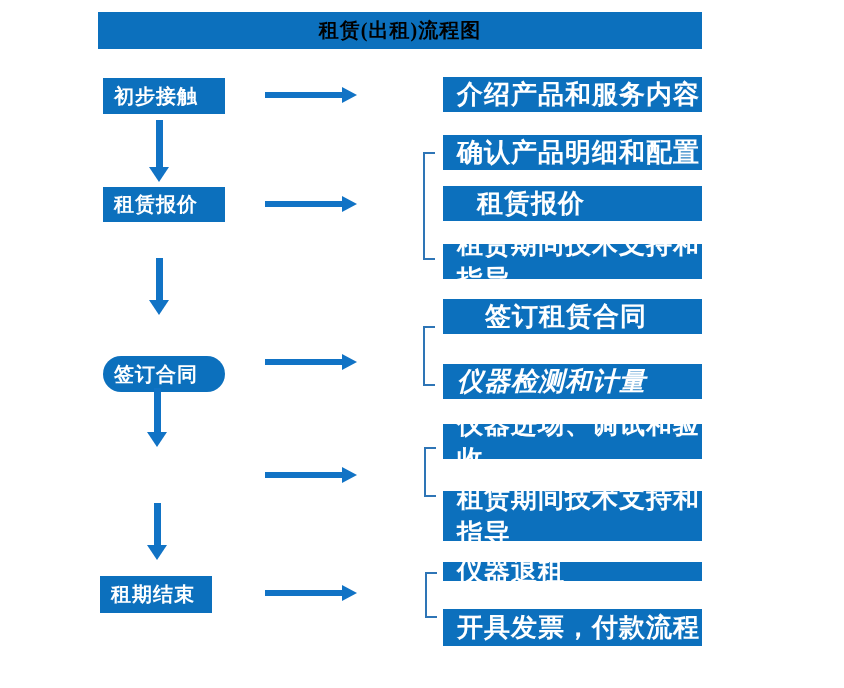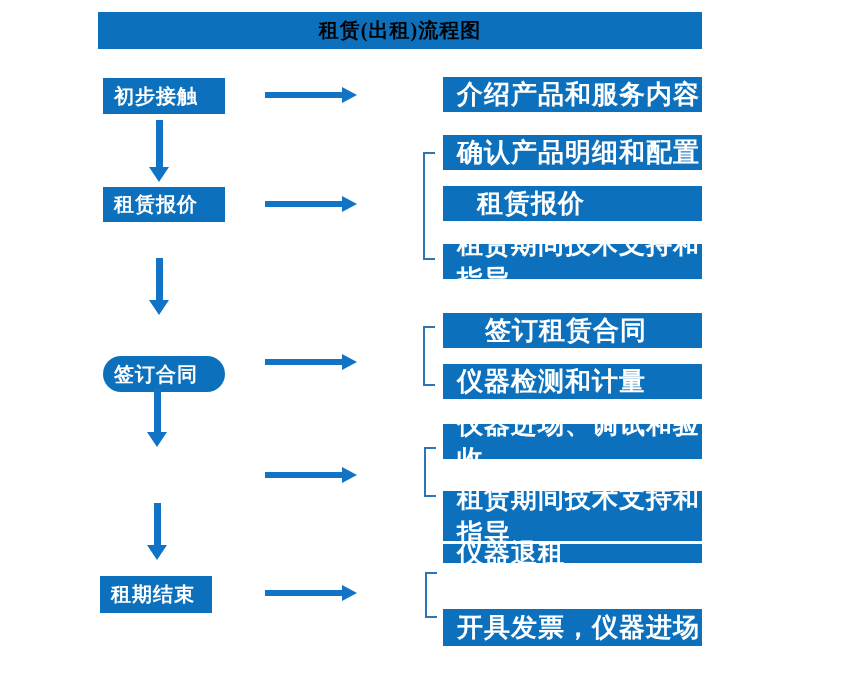--- a/index.html
+++ b/index.html
@@ -75,26 +75,26 @@
 
   <div class="abs flow-box left-box" style="top:78px;">初步接触</div>
   <div class="abs flow-box left-box" style="top:187px; height:35px;">租赁报价</div>
   <div class="abs flow-box left-box" style="top:356px;border-radius:18px;">签订合同</div>
   <div class="abs flow-box left-box" style="top:576px; left:100px; width:112px; height:37px;">租期结束</div>
 
   <div class="abs flow-box right-box" style="top:77px;">介绍产品和服务内容</div>
   <div class="abs flow-box right-box" style="top:135px;text-align:right;">确认产品明细和配置</div>
   <div class="abs flow-box right-box" style="top:186px;padding-left:34px;">租赁报价</div>
   <div class="abs flow-box right-box" style="top:244px;">租赁期间技术支持和指导</div>
-  <div class="abs flow-box right-box" style="top:313px;padding-left:42px;">签订租赁合同</div>
-  <div class="abs flow-box right-box" style="top:364px;">仪器检测和计量</div>
+  <div class="abs flow-box right-box" style="top:299px;padding-left:42px;">签订租赁合同</div>
+  <div class="abs flow-box right-box" style="top:364px;font-style:italic;">仪器检测和计量</div>
   <div class="abs flow-box right-box" style="top:424px;">仪器进场、调试和验收</div>
   <div class="abs flow-box right-box" style="top:491px; height:50px;">租赁期间技术支持和指导</div>
-  <div class="abs flow-box right-box" style="top:544px; height:19px;">仪器退租</div>
-  <div class="abs flow-box right-box" style="top:609px; height:37px;">开具发票，仪器进场</div>
+  <div class="abs flow-box right-box" style="top:562px; height:19px;">仪器退租</div>
+  <div class="abs flow-box right-box" style="top:609px; height:37px;">开具发票，付款流程</div>
 
   <div class="abs h-arrow" style="top:87px;">
       <div class="h-shaft"></div>
       <div class="h-head"></div>
     </div>
   <div class="abs h-arrow" style="top:196px;">
       <div class="h-shaft"></div>
       <div class="h-head"></div>
     </div>
   <div class="abs h-arrow" style="top:354px;">

